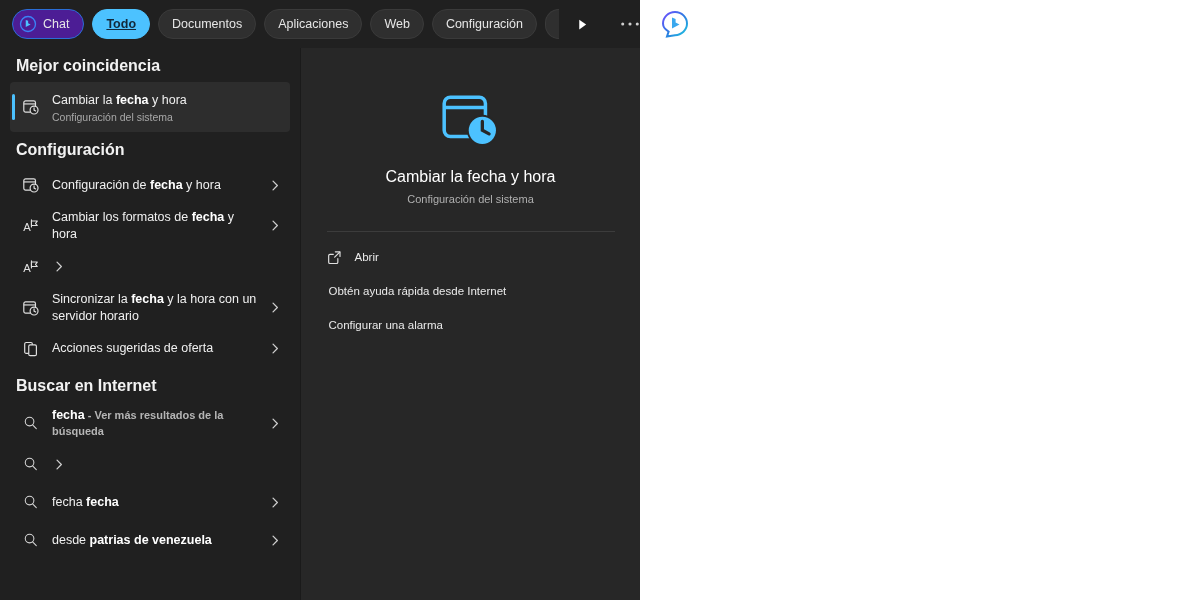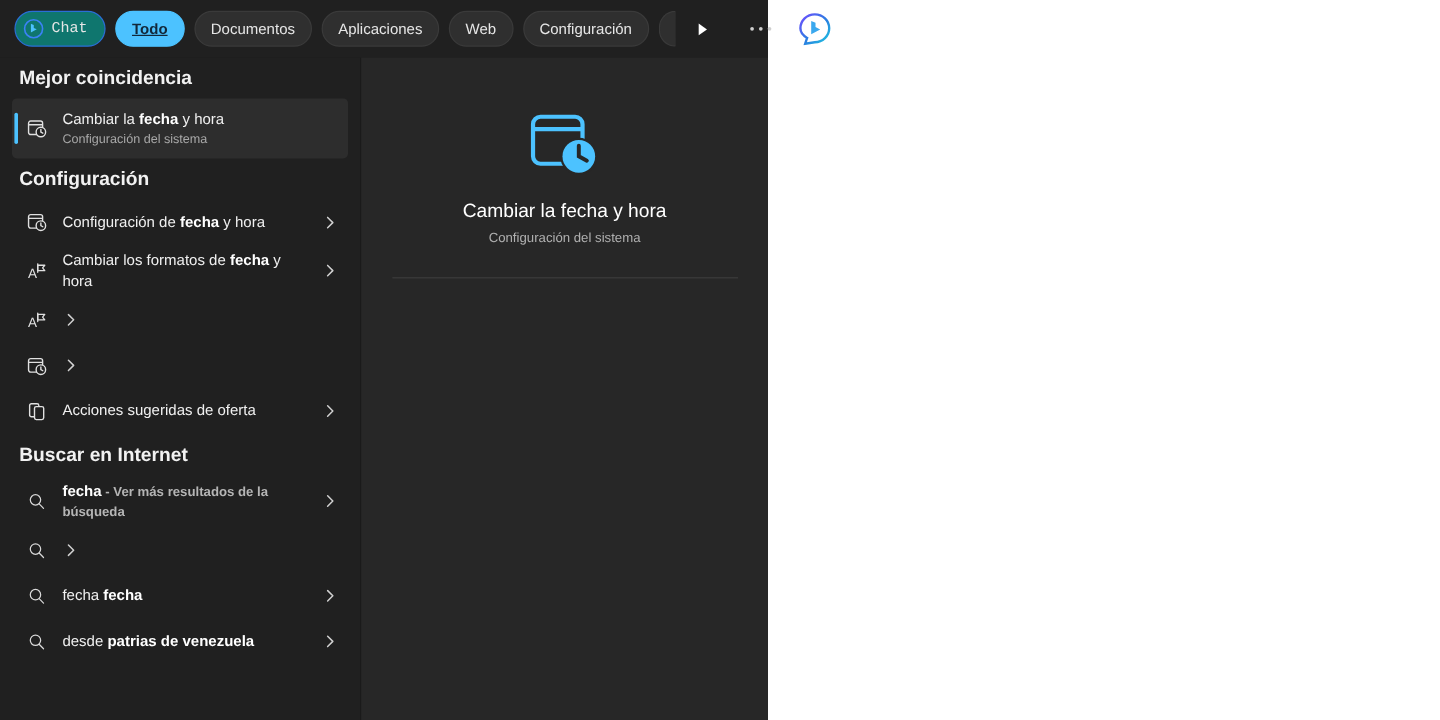--- a/index.html
+++ b/index.html
@@ -34,25 +34,24 @@
     padding: 0 13px;
     font-size: 12.5px;
     color: #e6e6e6;
     background: #2f2f2f;
     border: 1px solid #3a3a3a;
     white-space: nowrap;
     cursor: pointer;
     user-select: none;
   }
   .pill.chat {
-    background: #0f766e;
+    background: #4c1d95;
     border: 1.5px solid #2a6ed6;
     padding-left: 6px; padding-right: 14px;
     gap: 6px;
-    font-family: Liberation Mono, monospace;
   }
   .pill.active {
     background: #4cc2ff;
     border: 1px solid #4cc2ff;
     color: #12283a;
     font-weight: 600;
     text-decoration: underline;
   }
   .pill.clipped {
     max-width: 54px;
@@ -313,20 +312,21 @@
 
         <div class="row">
           <span class="row-ico">
             <svg viewBox="0 0 20 20" width="18" height="18">
               <rect x="2" y="3.2" width="13" height="12.5" rx="2" fill="none" stroke="#e0e0e0" stroke-width="1.3"></rect>
               <line x1="2" y1="6.6" x2="15" y2="6.6" stroke="#e0e0e0" stroke-width="1.3"></line>
               <circle cx="13.4" cy="13.4" r="4.4" fill="#202020" stroke="#e0e0e0" stroke-width="1.3"></circle>
               <path d="M13.4 10.9 L13.4 13.4 L15.2 14.4" fill="none" stroke="#e0e0e0" stroke-width="1.3" stroke-linecap="round"></path>
             </svg>
           </span>
+          <span class="row-text row-title"><span>Sincronizar la </span><b>fecha</b><span> y la hora con un servidor horario</span></span>
           <span class="chev">
             <svg viewBox="0 0 10 14" width="8" height="11">
                 <path d="M2.5 1.5 L8 7 L2.5 12.5" fill="none" stroke="#d0d0d0" stroke-width="1.6" stroke-linecap="round" stroke-linejoin="round"></path>
               </svg>
           </span>
         </div>
 
         <div class="row">
           <span class="row-ico">
             <svg viewBox="0 0 20 20" width="18" height="18">
@@ -415,17 +415,37 @@
             <circle cx="43" cy="41" r="13.2" fill="#4cc2ff"></circle>
             <path d="M43 32.5 L43 41 L49.5 44.5" fill="none" stroke="#272727" stroke-width="3.2" stroke-linecap="round"></path>
           </svg>
         </span>
 
         <div class="prev-title">Cambiar la fecha y hora</div>
         <div class="prev-sub">Configuración del sistema</div>
 
         <div class="divider"></div>
 
+        <div class="actions">
+          <div class="action">
+            <span class="action-ico">
+              <svg viewBox="0 0 18 18" width="15" height="15">
+                <path d="M10 2.2 H15.6 V7.8" fill="none" stroke="#e0e0e0" stroke-width="1.4" stroke-linecap="round" stroke-linejoin="round"></path>
+                <path d="M15.2 2.6 L9.2 8.6" fill="none" stroke="#e0e0e0" stroke-width="1.4" stroke-linecap="round"></path>
+                <path d="M13 10.4 V14.6 A1.6 1.6 0 0 1 11.4 16.2 H3.6 A1.6 1.6 0 0 1 2 14.6 V6.8 A1.6 1.6 0 0 1 3.6 5.2 H7.6" fill="none" stroke="#e0e0e0" stroke-width="1.4" stroke-linecap="round" stroke-linejoin="round"></path>
+              </svg>
+            </span>
+            <span>Abrir</span>
+          </div>
+
+          <div class="action plain">
+            <span>Obtén ayuda rápida desde Internet</span>
+          </div>
+
+          <div class="action plain">
+            <span>Configurar una alarma</span>
+          </div>
+        </div>
 
       </div>
     </div>
   </div>
 </div>
 
 </body></html>

